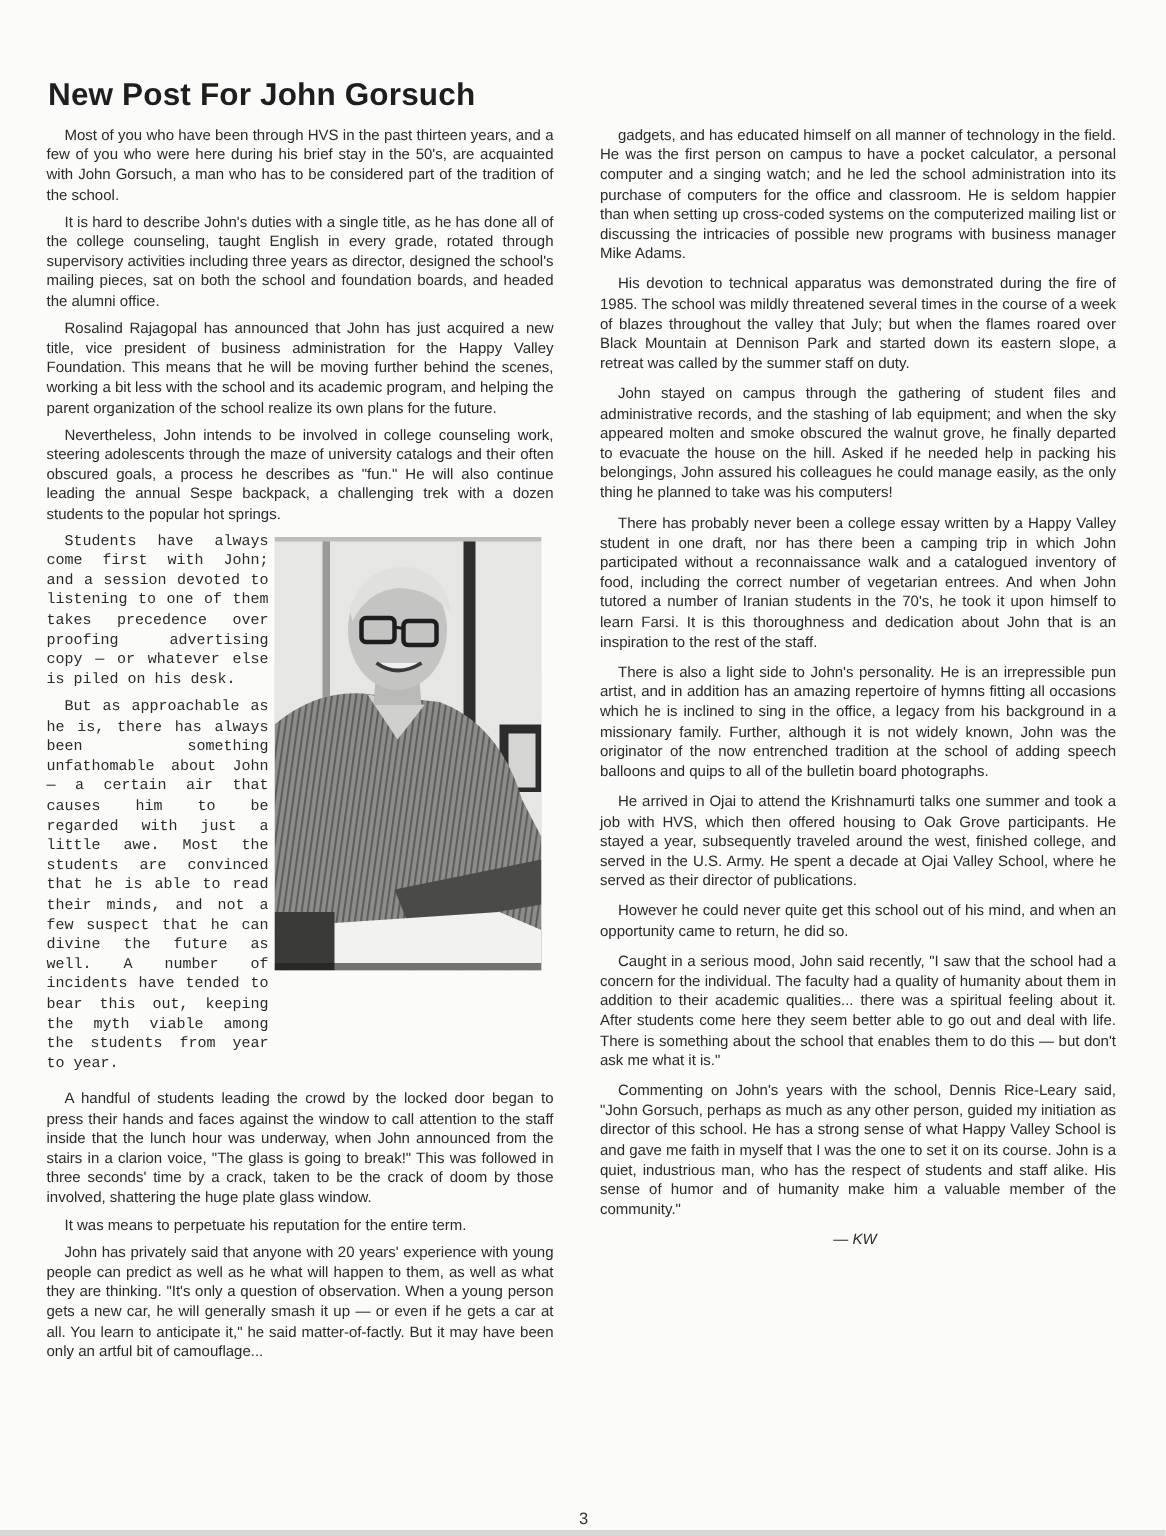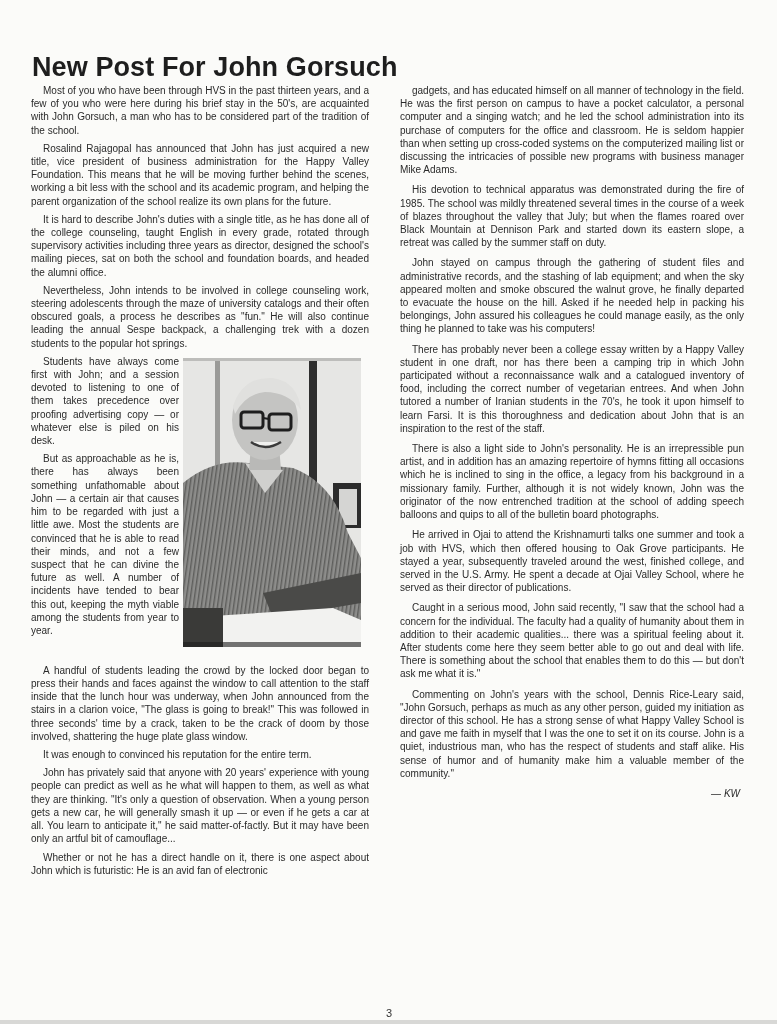--- a/index.html
+++ b/index.html
@@ -2,55 +2,55 @@
 <html><head>
 <meta charset="utf-8">
 <style>
   html, body { margin:0; padding:0; }
   body {
     width:777px; height:1024px; background:#fbfbf9; position:relative; overflow:hidden;
     font-family:"Liberation Sans", sans-serif; color:#2a2a2a;
   }
   .title {
     position:absolute; left:32px; top:52px; margin:0;
-    font-family:"Liberation Sans", sans-serif; font-weight:bold; font-size:27px; color:#1e1e1e;
+    font-family:"Liberation Sans", sans-serif; font-weight:bold; font-size:21px; color:#1e1e1e;
     letter-spacing:0.1px;
   }
   .col {
     position:absolute; font-size:10px; line-height:13.2px; text-align:justify;
   }
   .col p { margin:0 0 5px 0; text-indent:12px; }
   .left { left:31px; top:84px; width:338px; }
   .right { left:400px; top:84px; width:344px; }
   .right p { margin-bottom:7px; }
-  .wrap-block { display:flex; gap:4px; margin-bottom:17px; }
+  .wrap-block { display:flex; gap:4px; margin-bottom:5px;font-family:Liberation Mono, monospace; }
   .wrap-text { width:148px; flex:none; }
   .wrap-text p { margin:0 0 5px 0; text-indent:12px; }
   .photo {
     width:178px; height:289px; flex:none; margin-top:3px; position:relative; overflow:hidden;
     background:linear-gradient(180deg,#e8e8e6 0%, #e0e0de 40%, #c8c8c6 100%);
   }
   .photo svg { display:block; }
-  .signoff { text-align:right; font-style:italic; text-indent:0 !important; margin-top:4px; padding-right:4px; }
+  .signoff { text-align:center; font-style:italic; text-indent:0 !important; margin-top:4px; padding-right:4px; }
   .page-number {
     position:absolute; left:386px; top:1007px; font-size:11px; color:#333;
   }
   .bottom-rule {
     position:absolute; left:0; right:0; top:1020px; height:4px; background:#d8d8d6;
   }
 </style>
 </head>
 <body>
 
 <h1 class="title">New Post For John Gorsuch</h1>
 
 <div class="col left">
   <p>Most of you who have been through HVS in the past thirteen years, and a few of you who were here during his brief stay in the 50's, are acquainted with John Gorsuch, a man who has to be considered part of the tradition of the school.</p>
+  <p>It is hard to describe John's duties with a single title, as he has done all of the college counseling, taught English in every grade, rotated through supervisory activities including three years as director, designed the school's mailing pieces, sat on both the school and foundation boards, and headed the alumni office.</p>
   <p>Rosalind Rajagopal has announced that John has just acquired a new title, vice president of business administration for the Happy Valley Foundation. This means that he will be moving further behind the scenes, working a bit less with the school and its academic program, and helping the parent organization of the school realize its own plans for the future.</p>
-  <p>It is hard to describe John's duties with a single title, as he has done all of the college counseling, taught English in every grade, rotated through supervisory activities including three years as director, designed the school's mailing pieces, sat on both the school and foundation boards, and headed the alumni office.</p>
   <p>Nevertheless, John intends to be involved in college counseling work, steering adolescents through the maze of university catalogs and their often obscured goals, a process he describes as "fun." He will also continue leading the annual Sespe backpack, a challenging trek with a dozen students to the popular hot springs.</p>
 
   <div class="wrap-block">
     <div class="wrap-text">
       <p>Students have always come first with John; and a session devoted to listening to one of them takes precedence over proofing advertising copy — or whatever else is piled on his desk.</p>
       <p>But as approachable as he is, there has always been something unfathomable about John — a certain air that causes him to be regarded with just a little awe. Most the students are convinced that he is able to read their minds, and not a few suspect that he can divine the future as well. A number of incidents have tended to bear this out, keeping the myth viable among the students from year to year.</p>
     </div>
     <div class="photo">
       <svg width="178" height="289" viewBox="0 0 178 289">
         <defs>
@@ -84,31 +84,31 @@
 
         <path d="M80,235 L178,215 L178,245 L90,260 Z" fill="#4a4a48"></path>
         <path d="M30,258 L150,250 L178,262 L178,289 L20,289 Z" fill="#f2f2f0"></path>
         <rect x="0" y="250" width="40" height="39" fill="#3a3a38"></rect>
         <rect x="0" y="284" width="178" height="5" fill="#1c1c1c" opacity="0.6"></rect>
       </svg>
     </div>
   </div>
 
   <p>A handful of students leading the crowd by the locked door began to press their hands and faces against the window to call attention to the staff inside that the lunch hour was underway, when John announced from the stairs in a clarion voice, "The glass is going to break!" This was followed in three seconds' time by a crack, taken to be the crack of doom by those involved, shattering the huge plate glass window.</p>
-  <p>It was enough to convinced his reputation for the entire term.</p>
+  <p>It was means to perpetuate his reputation for the entire term.</p>
   <p>John has privately said that anyone with 20 years' experience with young people can predict as well as he what will happen to them, as well as what they are thinking. "It's only a question of observation. When a young person gets a new car, he will generally smash it up — or even if he gets a car at all. You learn to anticipate it," he said matter-of-factly. But it may have been only an artful bit of camouflage...</p>
-  <p>Whether or not he has a direct handle on it, there is one aspect about John which is futuristic: He is an avid fan of electronic</p>
 </div>
 
 <div class="col right">
   <p>gadgets, and has educated himself on all manner of technology in the field. He was the first person on campus to have a pocket calculator, a personal computer and a singing watch; and he led the school administration into its purchase of computers for the office and classroom. He is seldom happier than when setting up cross-coded systems on the computerized mailing list or discussing the intricacies of possible new programs with business manager Mike Adams.</p>
   <p>His devotion to technical apparatus was demonstrated during the fire of 1985. The school was mildly threatened several times in the course of a week of blazes throughout the valley that July; but when the flames roared over Black Mountain at Dennison Park and started down its eastern slope, a retreat was called by the summer staff on duty.</p>
   <p>John stayed on campus through the gathering of student files and administrative records, and the stashing of lab equipment; and when the sky appeared molten and smoke obscured the walnut grove, he finally departed to evacuate the house on the hill. Asked if he needed help in packing his belongings, John assured his colleagues he could manage easily, as the only thing he planned to take was his computers!</p>
   <p>There has probably never been a college essay written by a Happy Valley student in one draft, nor has there been a camping trip in which John participated without a reconnaissance walk and a catalogued inventory of food, including the correct number of vegetarian entrees. And when John tutored a number of Iranian students in the 70's, he took it upon himself to learn Farsi. It is this thoroughness and dedication about John that is an inspiration to the rest of the staff.</p>
   <p>There is also a light side to John's personality. He is an irrepressible pun artist, and in addition has an amazing repertoire of hymns fitting all occasions which he is inclined to sing in the office, a legacy from his background in a missionary family. Further, although it is not widely known, John was the originator of the now entrenched tradition at the school of adding speech balloons and quips to all of the bulletin board photographs.</p>
   <p>He arrived in Ojai to attend the Krishnamurti talks one summer and took a job with HVS, which then offered housing to Oak Grove participants. He stayed a year, subsequently traveled around the west, finished college, and served in the U.S. Army. He spent a decade at Ojai Valley School, where he served as their director of publications.</p>
+  <p>However he could never quite get this school out of his mind, and when an opportunity came to return, he did so.</p>
   <p>Caught in a serious mood, John said recently, "I saw that the school had a concern for the individual. The faculty had a quality of humanity about them in addition to their academic qualities... there was a spiritual feeling about it. After students come here they seem better able to go out and deal with life. There is something about the school that enables them to do this — but don't ask me what it is."</p>
   <p>Commenting on John's years with the school, Dennis Rice-Leary said, "John Gorsuch, perhaps as much as any other person, guided my initiation as director of this school. He has a strong sense of what Happy Valley School is and gave me faith in myself that I was the one to set it on its course. John is a quiet, industrious man, who has the respect of students and staff alike. His sense of humor and of humanity make him a valuable member of the community."</p>
   <p class="signoff">— KW</p>
 </div>
 
 <div class="page-number">3</div>
 <div class="bottom-rule"></div>
 
 </body></html>

